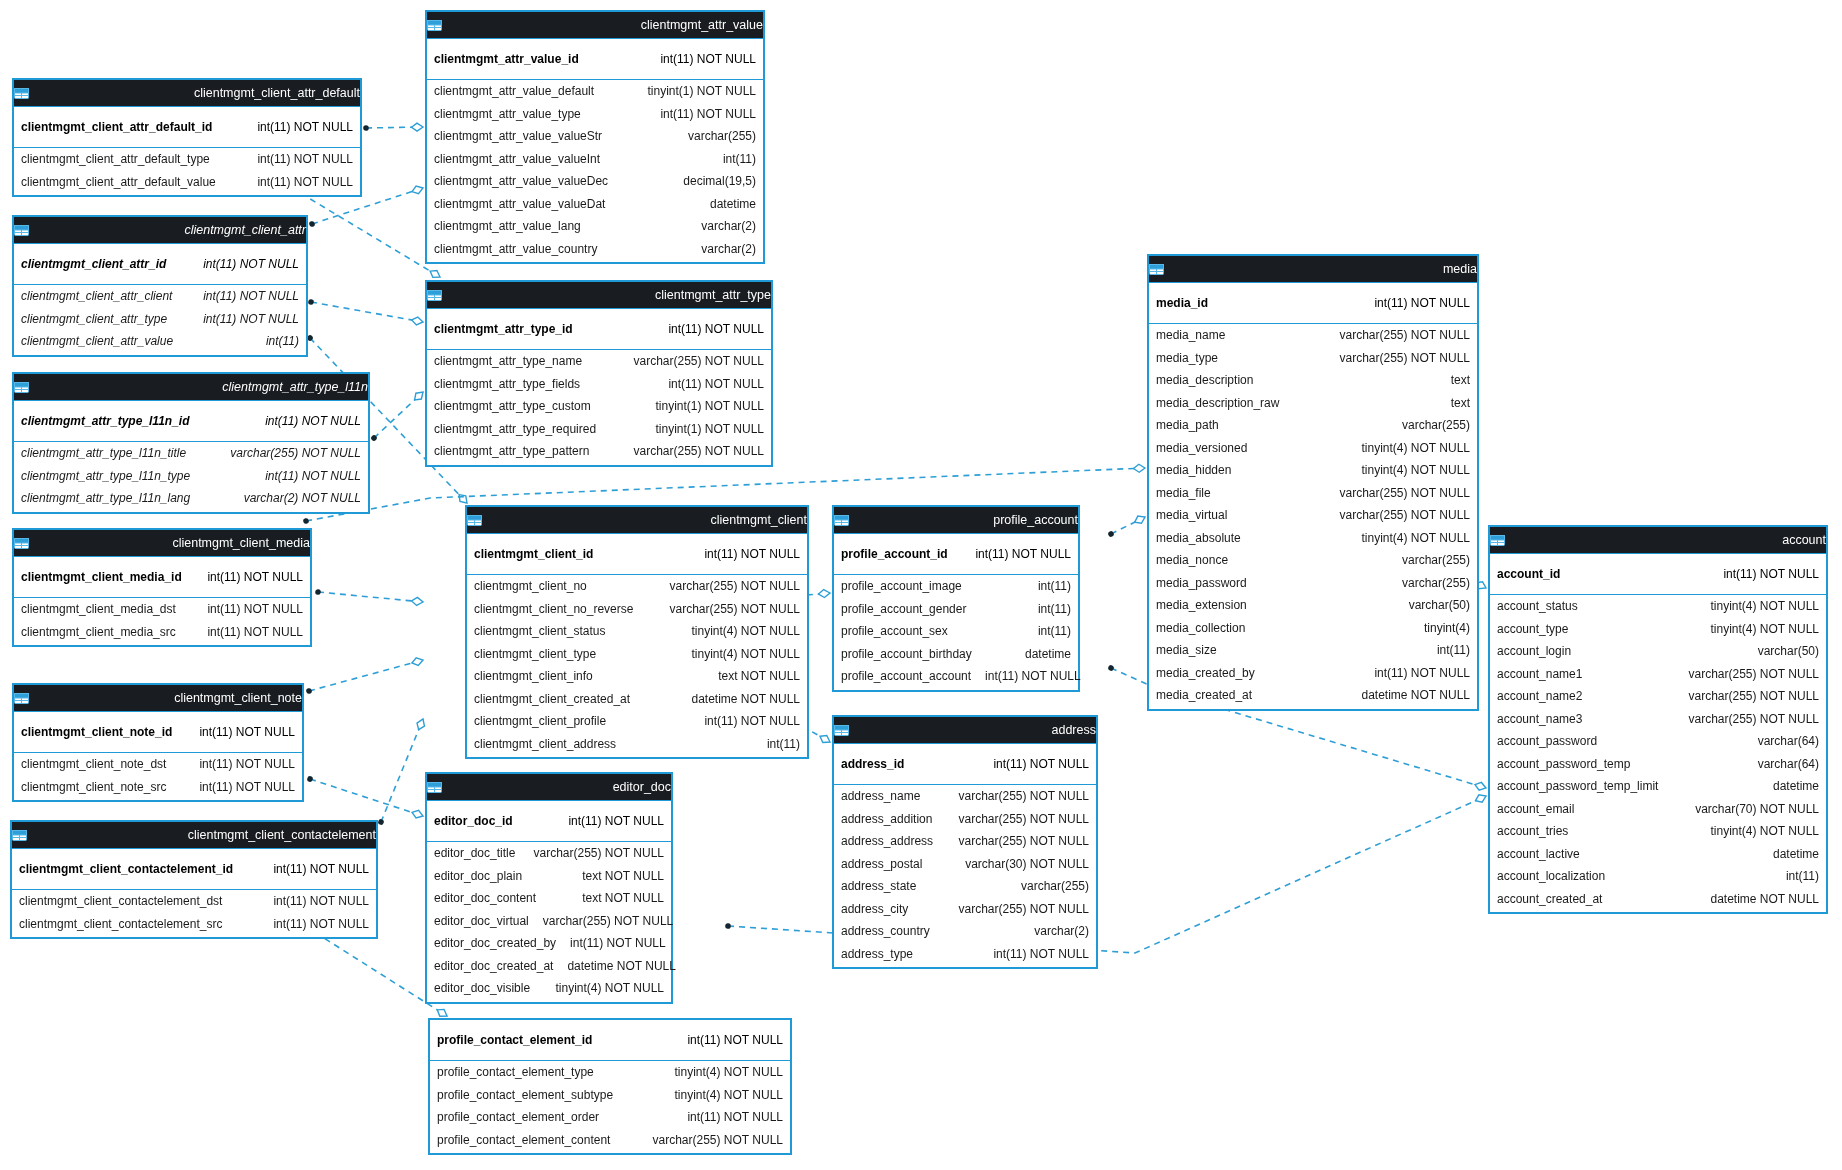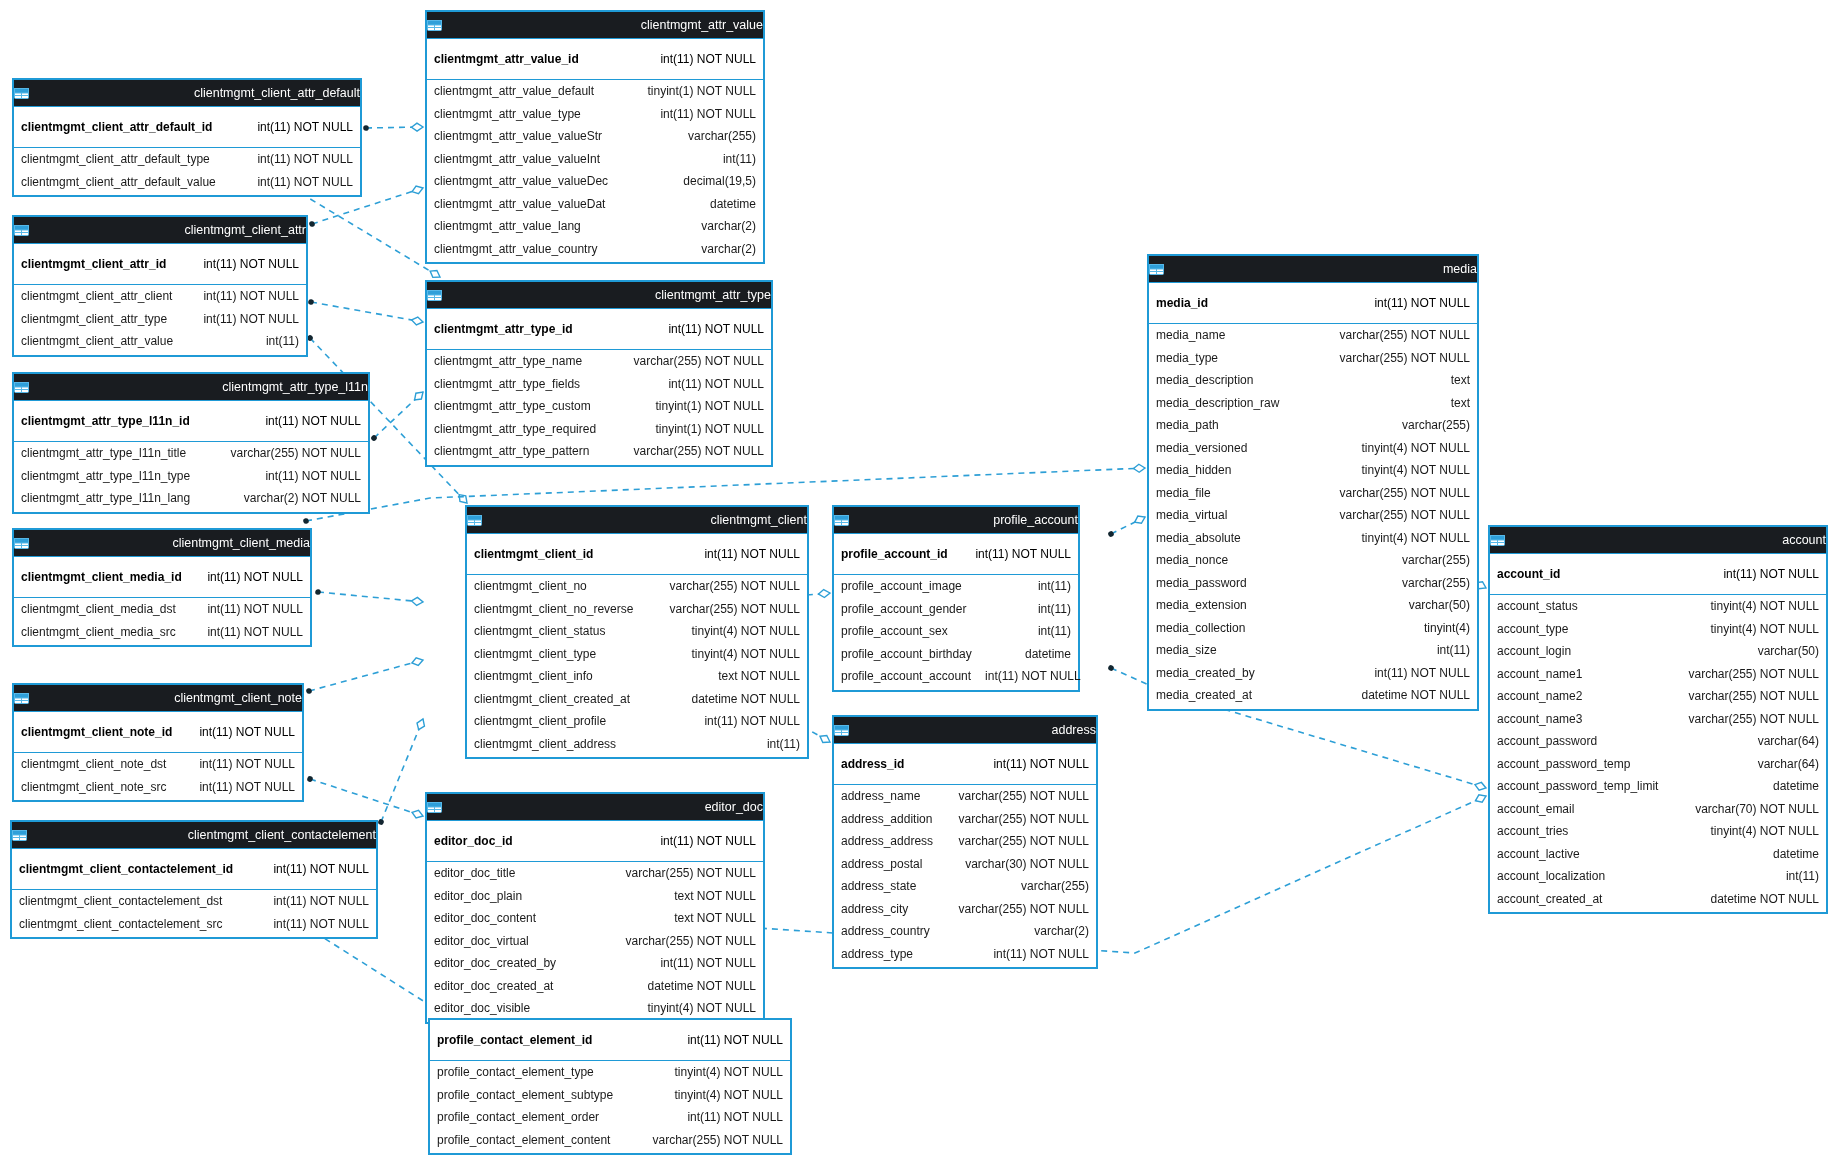--- a/index.html
+++ b/index.html
@@ -111,21 +111,21 @@
       </div>
       <div class="tbl-row">
         <span class="field">clientmgmt_client_attr_default_type</span>
         <span class="ftype">int(11) NOT NULL</span>
       </div>
       <div class="tbl-row">
         <span class="field">clientmgmt_client_attr_default_value</span>
         <span class="ftype">int(11) NOT NULL</span>
       </div>
     </div>
-    <div class="table-node" style="left: 12px; top: 215px; width: 296px;">
+    <div class="table-node" style="left: 12px; top: 215px; width: 296px; font-style: italic;">
       <div class="tbl-header">
         <svg class="tbl-icon" width="15" height="11" viewBox="0 0 15 11">
           <rect x="0.5" y="0.5" width="14" height="10" rx="1" fill="#ffffff" stroke="#57b8e8"></rect>
           <rect x="0.5" y="0.5" width="14" height="4.5" fill="#2f9fd9" stroke="#57b8e8"></rect>
           <line x1="7.5" y1="5" x2="7.5" y2="10.5" stroke="#57b8e8"></line>
           <line x1="0.5" y1="7.5" x2="14.5" y2="7.5" stroke="#57b8e8"></line>
         </svg>
         <span class="tbl-title">clientmgmt_client_attr</span>
       </div>
       <div class="tbl-pk-row">
@@ -138,21 +138,21 @@
       </div>
       <div class="tbl-row">
         <span class="field">clientmgmt_client_attr_type</span>
         <span class="ftype">int(11) NOT NULL</span>
       </div>
       <div class="tbl-row">
         <span class="field">clientmgmt_client_attr_value</span>
         <span class="ftype">int(11)</span>
       </div>
     </div>
-    <div class="table-node" style="left: 12px; top: 372px; width: 358px;">
+    <div class="table-node" style="left: 12px; top: 372px; width: 358px; font-style: italic;">
       <div class="tbl-header">
         <svg class="tbl-icon" width="15" height="11" viewBox="0 0 15 11">
           <rect x="0.5" y="0.5" width="14" height="10" rx="1" fill="#ffffff" stroke="#57b8e8"></rect>
           <rect x="0.5" y="0.5" width="14" height="4.5" fill="#2f9fd9" stroke="#57b8e8"></rect>
           <line x1="7.5" y1="5" x2="7.5" y2="10.5" stroke="#57b8e8"></line>
           <line x1="0.5" y1="7.5" x2="14.5" y2="7.5" stroke="#57b8e8"></line>
         </svg>
         <span class="tbl-title">clientmgmt_attr_type_l11n</span>
       </div>
       <div class="tbl-pk-row">
@@ -316,21 +316,21 @@
       </div>
       <div class="tbl-row">
         <span class="field">clientmgmt_client_profile</span>
         <span class="ftype">int(11) NOT NULL</span>
       </div>
       <div class="tbl-row">
         <span class="field">clientmgmt_client_address</span>
         <span class="ftype">int(11)</span>
       </div>
     </div>
-    <div class="table-node" style="left: 425px; top: 772px; width: 340px; margin-top: 20px;">
+    <div class="table-node" style="left: 425px; top: 772px; width: 248px;">
       <div class="tbl-header">
         <svg class="tbl-icon" width="15" height="11" viewBox="0 0 15 11">
           <rect x="0.5" y="0.5" width="14" height="10" rx="1" fill="#ffffff" stroke="#57b8e8"></rect>
           <rect x="0.5" y="0.5" width="14" height="4.5" fill="#2f9fd9" stroke="#57b8e8"></rect>
           <line x1="7.5" y1="5" x2="7.5" y2="10.5" stroke="#57b8e8"></line>
           <line x1="0.5" y1="7.5" x2="14.5" y2="7.5" stroke="#57b8e8"></line>
         </svg>
         <span class="tbl-title">editor_doc</span>
       </div>
       <div class="tbl-pk-row">

